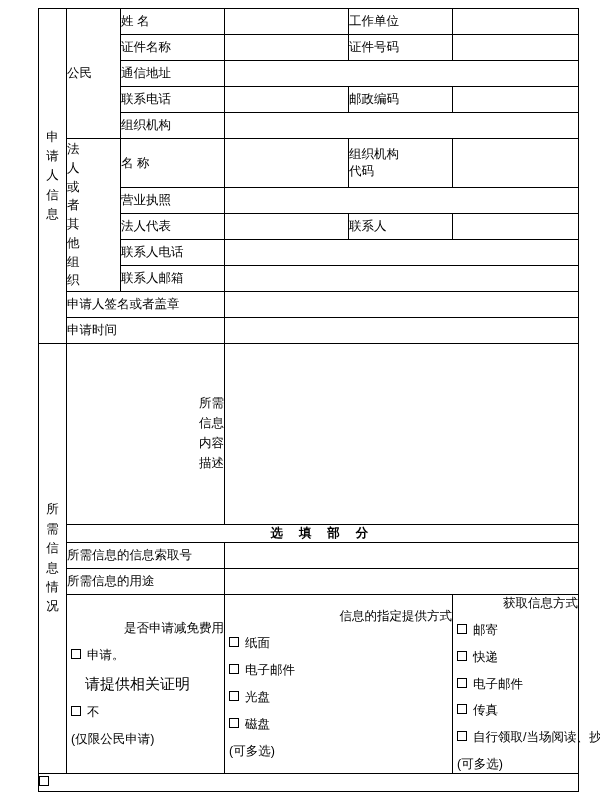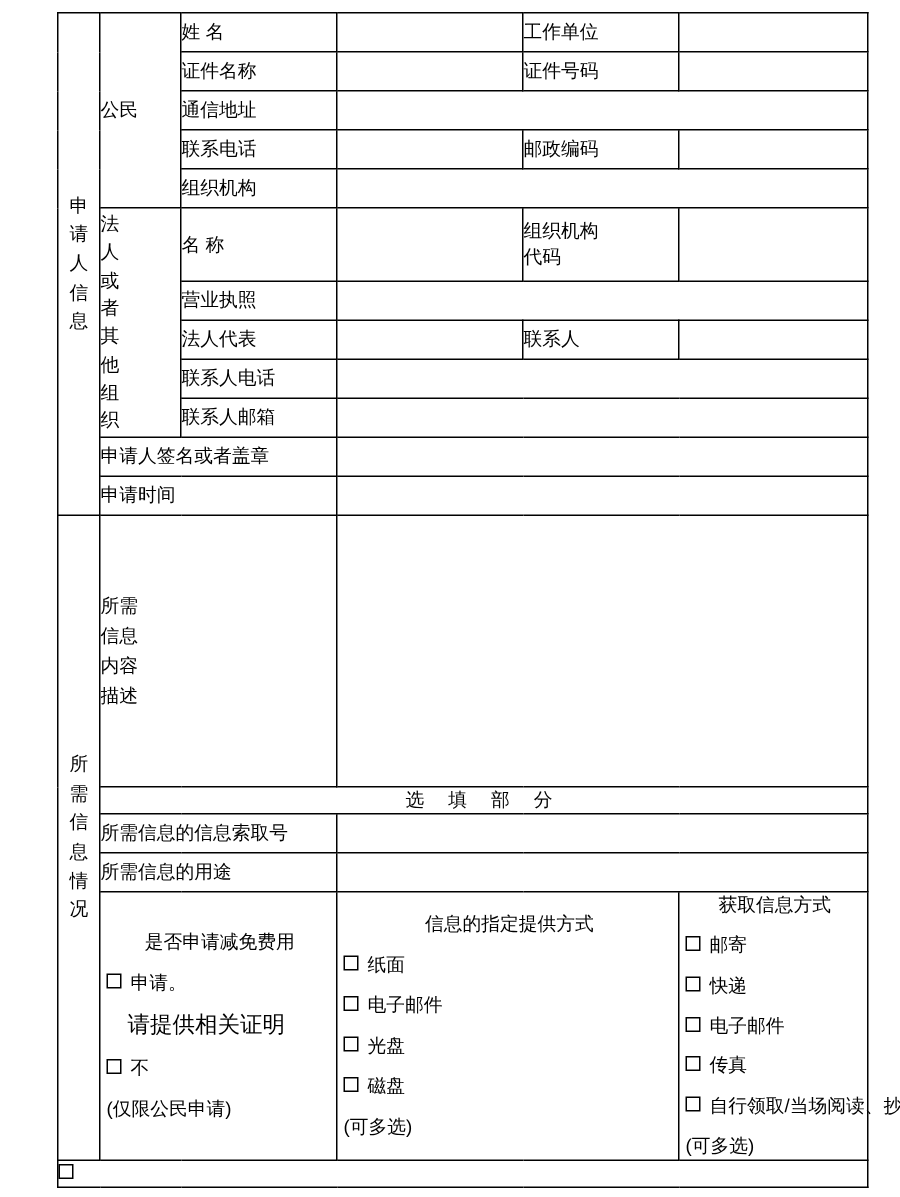--- a/index.html
+++ b/index.html
@@ -59,44 +59,45 @@
     height: 25px;
     padding: 2px 4px;
   }
   .fill {
     background: #fff;
   }
   .centerrow {
     text-align: center;
     letter-spacing: 0.5em;
     padding: 5px 0;
-    font-weight: normal;
+    font-weight: bold;
     font-size: 13px;
   }
   .desc-label {
-    text-align: left;
+    text-align: right;
     font-size: 12.5px;
     vertical-align: middle;
+    font-family: Liberation Mono, monospace;
   }
   .desc-label .vchar {
     display: block;
     line-height: 1.6;
   }
   .opt-col {
     padding: 8px 10px 10px 10px;
     vertical-align: top;
     font-size: 12.5px;
   }
   .opt-title {
     text-align: center;
     margin-bottom: 10px;
     font-size: 12.5px;
   }
   .opt-title.left {
-    text-align: center;
+    text-align: right;
     padding-left: 2px;
   }
   .opt-item {
     margin: 0 0 10px 4px;
     white-space: nowrap;
   }
   .opt-item .box {
     display: inline-block;
     width: 8px;
     height: 8px;

